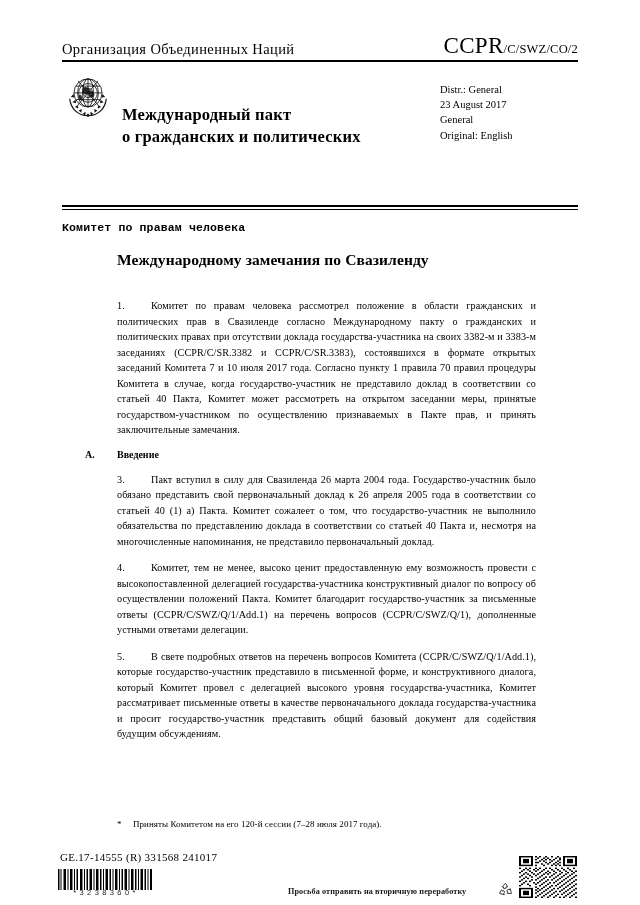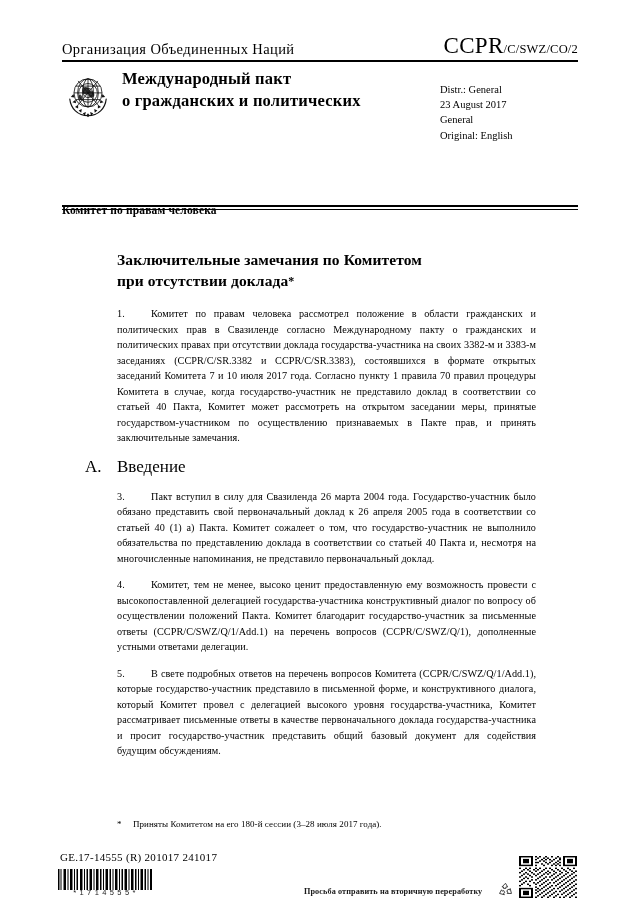--- a/index.html
+++ b/index.html
@@ -84,20 +84,21 @@
   }
   .pact-title {
     margin-left: 8px;
     flex: 1 1 auto;
     font-family: "Liberation Serif", "DejaVu Serif", serif;
     font-weight: bold;
     font-size: 16.5px;
     line-height: 1.32;
     letter-spacing: 0.2px;
     padding-top: 2px;
+    margin-top: 36px;
   }
   .pact-title div { white-space: nowrap; }
   .distr {
     flex: 0 0 auto;
     width: 138px;
     margin-top: 16px;
     font-family: "Liberation Serif", "DejaVu Serif", serif;
     font-size: 10.5px;
     line-height: 1.45;
   }
@@ -108,61 +109,61 @@
     left: 62px;
     top: 205px;
     width: 516px;
   }
   .rules-lower .rule-thick { margin-bottom: 1.5px; }
 
   
   .committee {
     position: absolute;
     left: 62px;
-    top: 204px;
+    top: 221px;
     font-weight: bold;
     font-size: 11.5px;
     letter-spacing: 0.15px;
-    font-family: Liberation Serif, serif;
+    font-family: Liberation Mono, monospace;
   }
   .doc-title {
     position: absolute;
     left: 117px;
     top: 249px;
     width: 420px;
     font-weight: bold;
     font-size: 15.5px;
     line-height: 1.38;
     letter-spacing: 0.1px;
   }
   .doc-title .star { font-weight: bold; font-size: 12px; vertical-align: 1px; }
 
   .content {
     position: absolute;
     left: 117px;
     top: 298px;
     width: 419px;
   }
   p.para {
-    margin: 8px 0 11px 0;
+    margin: 0 0 11px 0;
     font-size: 10.2px;
     line-height: 1.52;
     text-align: justify;
     text-justify: inter-word;
     letter-spacing: 0.05px;
   }
   p.para .num {
     display: inline-block;
     width: 34px;
     font-size: 10.2px;
   }
   .section-head {
     margin: 9px 0 12px 0;
-    font-weight: normal;
-    font-size: 17px;
+    font-weight: bold;
+    font-size: 10px;
     position: relative;
     left: -32px;
     width: 451px;
   }
   .section-head .letter {
     display: inline-block;
     width: 32px;
   }
   .footnote {
     position: absolute;
@@ -199,21 +200,21 @@
     top: 888px;
     width: 96px;
     font-family: "Liberation Sans", "DejaVu Sans", sans-serif;
     font-size: 7.5px;
     letter-spacing: 3.4px;
     text-align: center;
     color: #222;
   }
   .recycle-text {
     position: absolute;
-    left: 304px;
+    left: 288px;
     top: 887px;
     font-size: 8.2px;
     font-weight: bold;
     color: #1a1a1a;
     letter-spacing: 0.1px;
     white-space: nowrap;
   }
   .recycle-icon {
     position: absolute;
     left: 497px;
@@ -300,24 +301,21 @@
   </div>
 
   <div class="rules-lower">
     <div class="rule-thick"></div>
     <div class="rule-thin"></div>
   </div>
 
   <div class="committee">Комитет по правам человека</div>
 
   <div class="doc-title">
-    <div>Заключительные замечания по Комитетом</div>
-    <div>
-      <span>при отсутствии доклада</span><span class="star">*</span>
-    </div>
+    <div>Международному замечания по Свазиленду</div>
   </div>
 
   <div class="content">
 
     <p class="para">
       <span class="num">1.</span><span>Комитет по правам человека рассмотрел положение в области гражданских и политических прав в Свазиленде согласно Международному пакту о гражданских и политических правах при отсутствии доклада государства-участника на своих 3382-м и 3383-м заседаниях (CCPR/C/SR.3382 и CCPR/C/SR.3383), состоявшихся в формате открытых заседаний Комитета 7 и 10 июля 2017 года. Согласно пункту 1 правила 70 правил процедуры Комитета в случае, когда государство-участник не представило доклад в соответствии со статьей 40 Пакта, Комитет может рассмотреть на открытом заседании меры, принятые государством-участником по осуществлению признаваемых в Пакте прав, и принять заключительные замечания.</span>
     </p>
 
 
     <div class="section-head">
@@ -331,24 +329,24 @@
     <p class="para">
       <span class="num">4.</span><span>Комитет, тем не менее, высоко ценит предоставленную ему возможность провести с высокопоставленной делегацией государства-участника конструктивный диалог по вопросу об осуществлении положений Пакта. Комитет благодарит государство-участник за письменные ответы (CCPR/C/SWZ/Q/1/Add.1) на перечень вопросов (CCPR/C/SWZ/Q/1), дополненные устными ответами делегации.</span>
     </p>
 
     <p class="para">
       <span class="num">5.</span><span>В свете подробных ответов на перечень вопросов Комитета (CCPR/C/SWZ/Q/1/Add.1), которые государство-участник представило в письменной форме, и конструктивного диалога, который Комитет провел с делегацией высокого уровня государства-участника, Комитет рассматривает письменные ответы в качестве первоначального доклада государства-участника и просит государство-участник представить общий базовый документ для содействия будущим обсуждениям.</span>
     </p>
   </div>
 
   <div class="footnote">
-    <span class="fstar">*</span><span>Приняты Комитетом на его 180-й сессии (3–28 июля 2017 года).</span>
-  </div>
-
-  <div class="docref">GE.17-14555  (R)  201017  241017</div>
+    <span class="fstar">*</span><span>Приняты Комитетом на его 120-й сессии (7–28 июля 2017 года).</span>
+  </div>
+
+  <div class="docref">GE.17-14555  (R)  331568  241017</div>
 
   <div class="barcode">
     <svg viewBox="0 0 192 42" width="96" height="21" preserveAspectRatio="none" aria-hidden="true">
       <g fill="#000">
         <rect x="0" y="0" width="3" height="42"></rect>
         <rect x="5" y="0" width="2" height="42"></rect>
         <rect x="11" y="0" width="5" height="42"></rect>
         <rect x="19" y="0" width="2" height="42"></rect>
         <rect x="24" y="0" width="5" height="42"></rect>
         <rect x="32" y="0" width="2" height="42"></rect>
@@ -372,21 +370,21 @@
         <rect x="146" y="0" width="5" height="42"></rect>
         <rect x="154" y="0" width="3" height="42"></rect>
         <rect x="160" y="0" width="2" height="42"></rect>
         <rect x="165" y="0" width="5" height="42"></rect>
         <rect x="173" y="0" width="3" height="42"></rect>
         <rect x="179" y="0" width="2" height="42"></rect>
         <rect x="184" y="0" width="4" height="42"></rect>
       </g>
     </svg>
   </div>
-  <div class="barcode-digits">*1714555*</div>
+  <div class="barcode-digits">*3238360*</div>
 
   <div class="recycle-text">Просьба отправить на вторичную переработку</div>
 
   <div class="recycle-icon">
     <svg viewBox="0 0 24 24" width="17" height="17" aria-hidden="true">
       <g fill="none" stroke="#333" stroke-width="1.3" stroke-linejoin="round">
         <path d="M12 3.2 L15 8.4 L12.6 8.4 L12.6 10.4 L9.2 10.4 L9.2 8.4 L7 8.4 Z"></path>
         <path d="M3.6 17.6 L6.4 12.4 L7.6 14.4 L9.4 13.4 L11 16.4 L9.2 17.4 L10.4 19.4 Z"></path>
         <path d="M20.4 17.6 L14.4 17.6 L15.6 15.6 L13.8 14.6 L15.6 11.6 L17.4 12.6 L18.6 10.6 Z"></path>
       </g>

